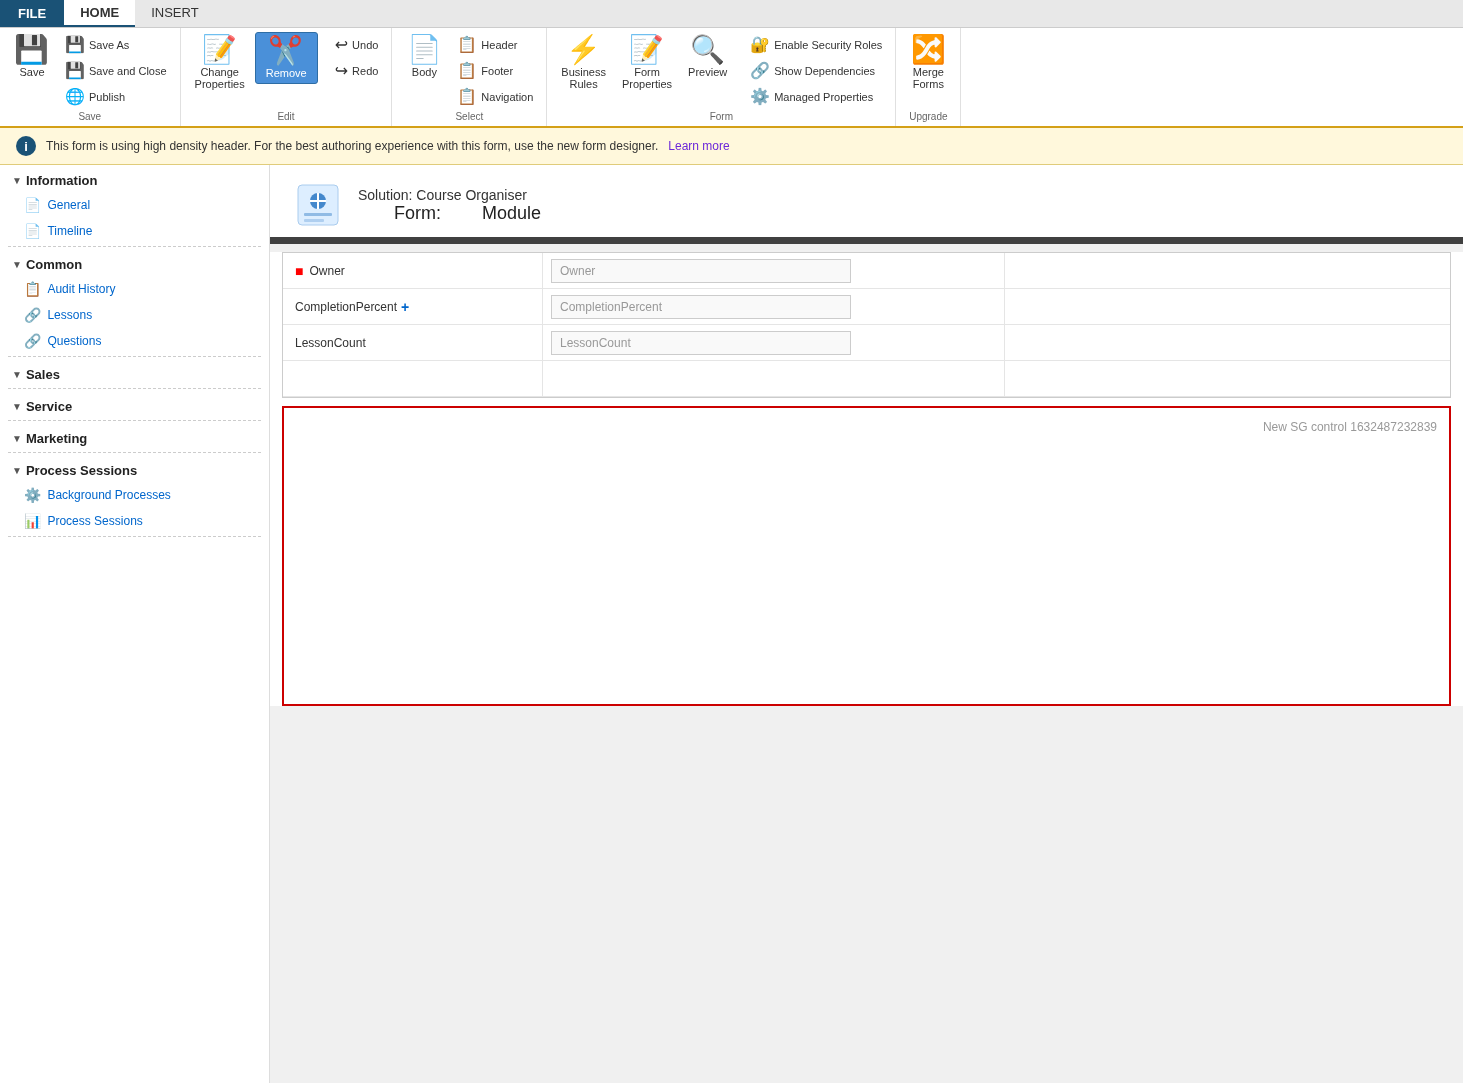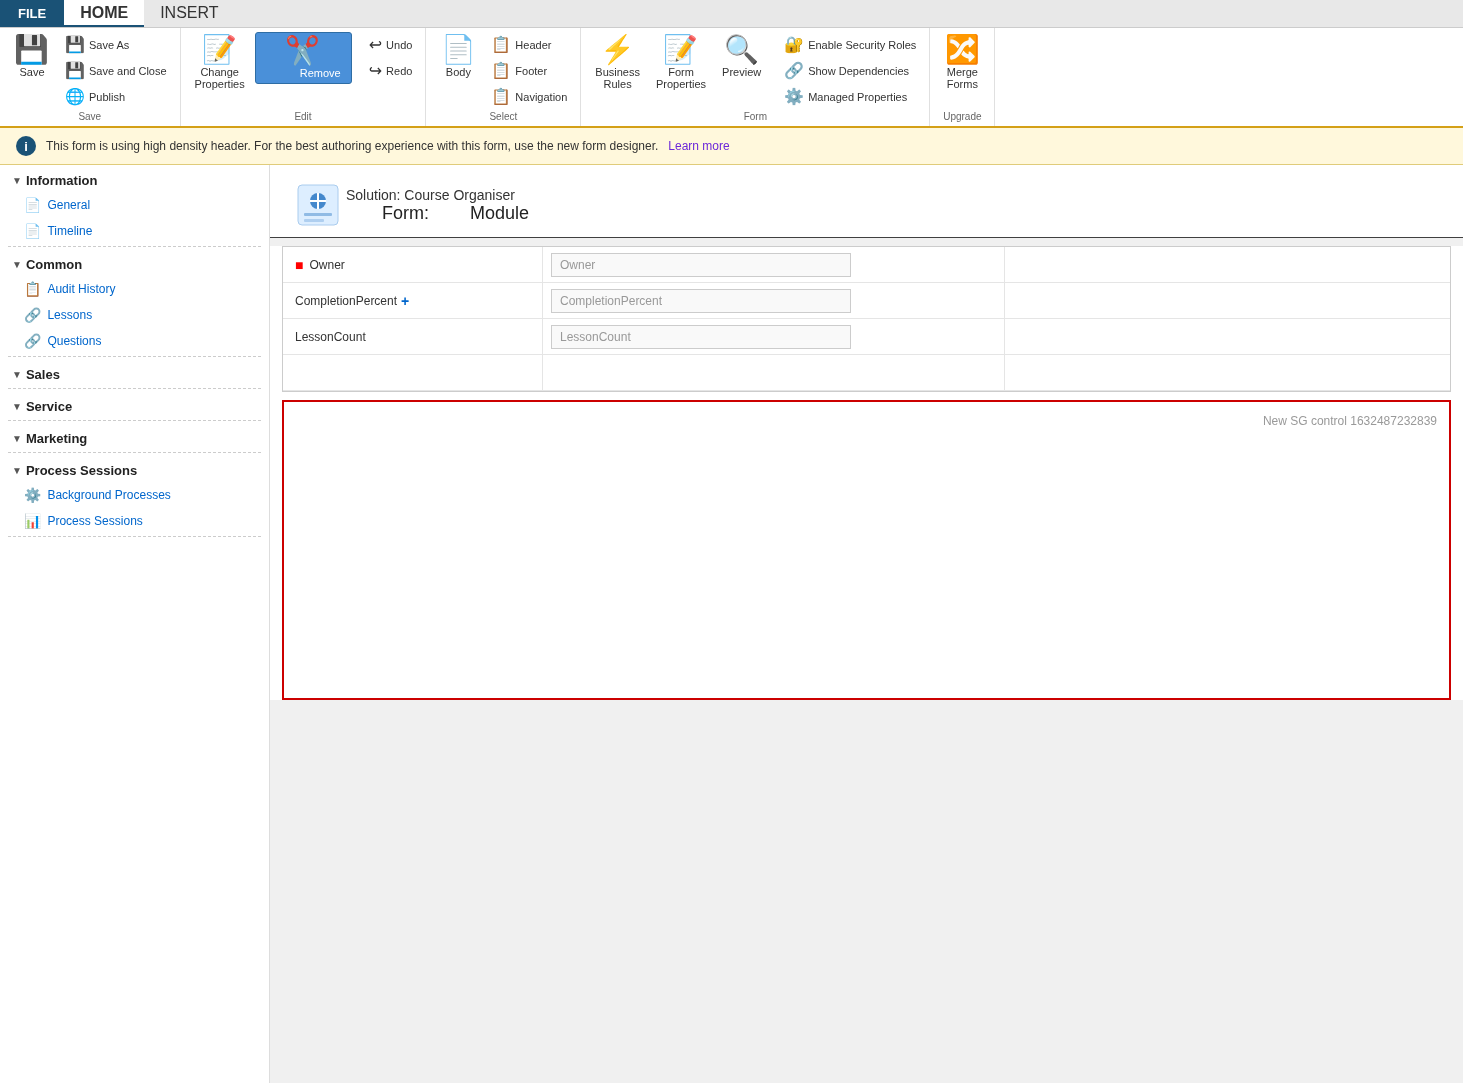--- a/index.html
+++ b/index.html
@@ -20,21 +20,21 @@
       display: flex;
       align-items: center;
       font-weight: bold;
       font-size: 13px;
       cursor: pointer;
     }
     .tab-item {
       padding: 0 16px;
       display: flex;
       align-items: center;
-      font-size: 16px;
+      font-size: 13px;
       cursor: pointer;
       border-bottom: 2px solid transparent;
       color: #333;
     }
     .tab-item.active {
       border-bottom: 2px solid #1a5276;
       background: white;
       font-weight: 600;
     }
 
@@ -108,21 +108,21 @@
       align-items: center;
       cursor: pointer;
       padding: 4px 10px;
       border-radius: 3px;
       background: #4a90d9;
       border: 1px solid #2e6da4;
       min-width: 60px;
       text-align: center;
     }
     .remove-btn-large .icon { font-size: 28px; line-height: 1; color: white; }
-    .remove-btn-large .label { font-size: 11px; color: white; margin-top: 2px; margin-left: 34px; }
+    .remove-btn-large .label { font-size: 11px; color: white; margin-top: 2px; }
 
     
     .info-banner {
       background: #fff8dc;
       border-bottom: 1px solid #e0cc7a;
       padding: 8px 16px;
       display: flex;
       align-items: center;
       gap: 10px;
       font-size: 12px;
@@ -186,24 +186,24 @@
     
     .content-area {
       flex: 1;
       overflow-y: auto;
       padding: 0;
       background: #f0f0f0;
     }
     .form-header {
       background: white;
       padding: 16px 24px 8px 24px;
-      border-bottom: 1px solid #404040;
-      display: flex;
-      align-items: center;
-      gap: 4px;
+      border-bottom: 7px solid #404040;
+      display: flex;
+      align-items: center;
+      gap: 16px;
     }
     .form-header-icon {
       width: 48px;
       height: 48px;
       display: flex;
       align-items: center;
       justify-content: center;
       font-size: 32px;
     }
     .form-header-text { display: flex; flex-direction: column; }

